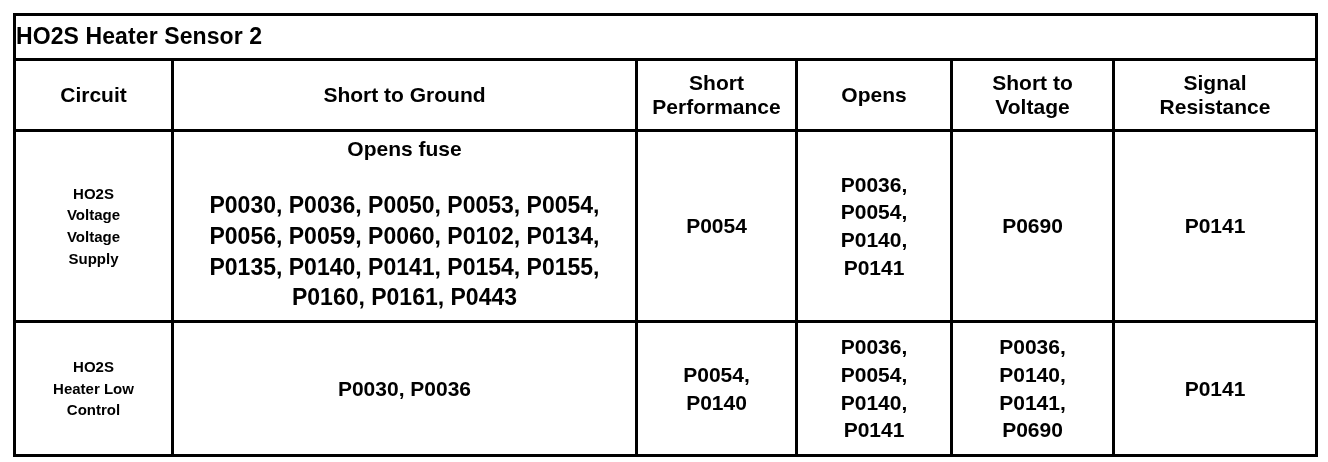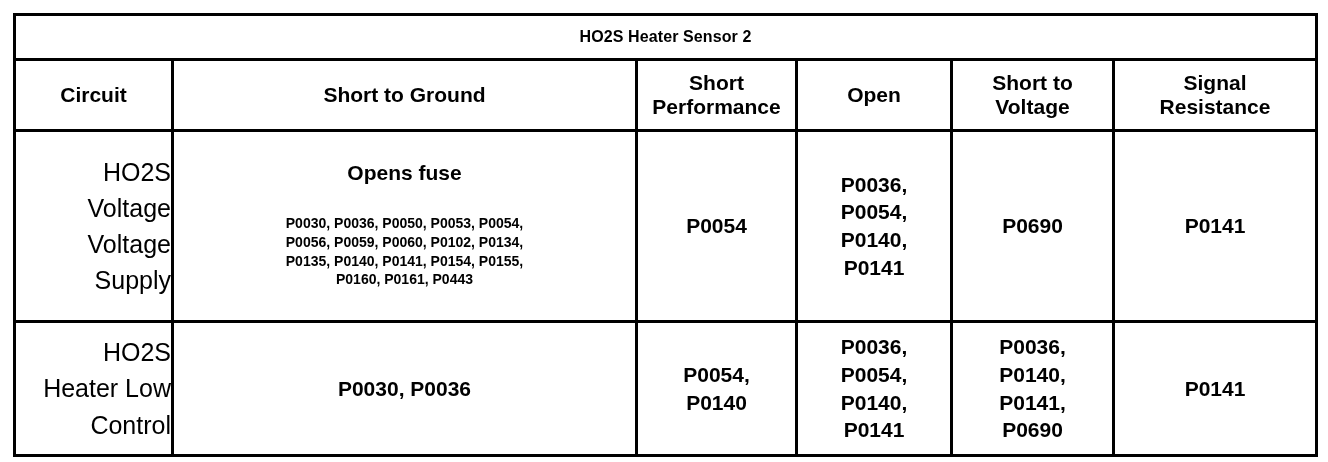--- a/index.html
+++ b/index.html
@@ -36,22 +36,21 @@
   table.dtc-table th {
     border: 3px solid #000000;
     padding: 0;
     vertical-align: middle;
     background: #ffffff;
   }
 
   
   .title-cell {
     height: 42px;
-    text-align: center;
-    font-size: 16px;
+    font-size: 23px;
     font-weight: bold;
     line-height: 1.1;
     letter-spacing: 0.1px;
   }
 
   
   .head-cell {
     height: 68px;
     text-align: center;
     font-size: 21px;
@@ -63,23 +62,23 @@
   
   .body-cell {
     text-align: center;
     font-size: 21px;
     font-weight: bold;
     line-height: 1.32;
     padding: 6px 5px;
   }
 
   .circuit-cell {
-    text-align: right;
-    font-size: 25px;
-    font-weight: normal;
+    text-align: center;
+    font-size: 15px;
+    font-weight: bold;
     line-height: 1.45;
     padding: 6px 4px 6px 8px;
     vertical-align: middle;
   }
 
   .row-tall .circuit-cell,
   .row-tall .body-cell {
     height: 188px;
   }
 
@@ -98,21 +97,21 @@
     font-size: 21px;
     line-height: 1.3;
     margin-top: -4px;
   }
   .stg-gap {
     display: block;
     height: 28px;
   }
   .stg-codes {
     display: block;
-    font-size: 14px;
+    font-size: 23px;
     line-height: 1.33;
   }
 
   .nowrap-line { display: block; white-space: nowrap; }
 
   
   col.c-circuit   { width: 158px; }
   col.c-ground    { width: 464px; }
   col.c-highres   { width: 160px; }
   col.c-open      { width: 155px; }
@@ -144,21 +143,21 @@
         <span class="nowrap-line">Circuit</span>
       </th>
       <th class="head-cell">
         <span class="nowrap-line">Short to Ground</span>
       </th>
       <th class="head-cell">
         <span class="nowrap-line">Short</span>
         <span class="nowrap-line">Performance</span>
       </th>
       <th class="head-cell">
-        <span class="nowrap-line">Open</span>
+        <span class="nowrap-line">Opens</span>
       </th>
       <th class="head-cell">
         <span class="nowrap-line">Short to</span>
         <span class="nowrap-line">Voltage</span>
       </th>
       <th class="head-cell">
         <span class="nowrap-line">Signal</span>
         <span class="nowrap-line">Resistance</span>
       </th>
     </tr>

